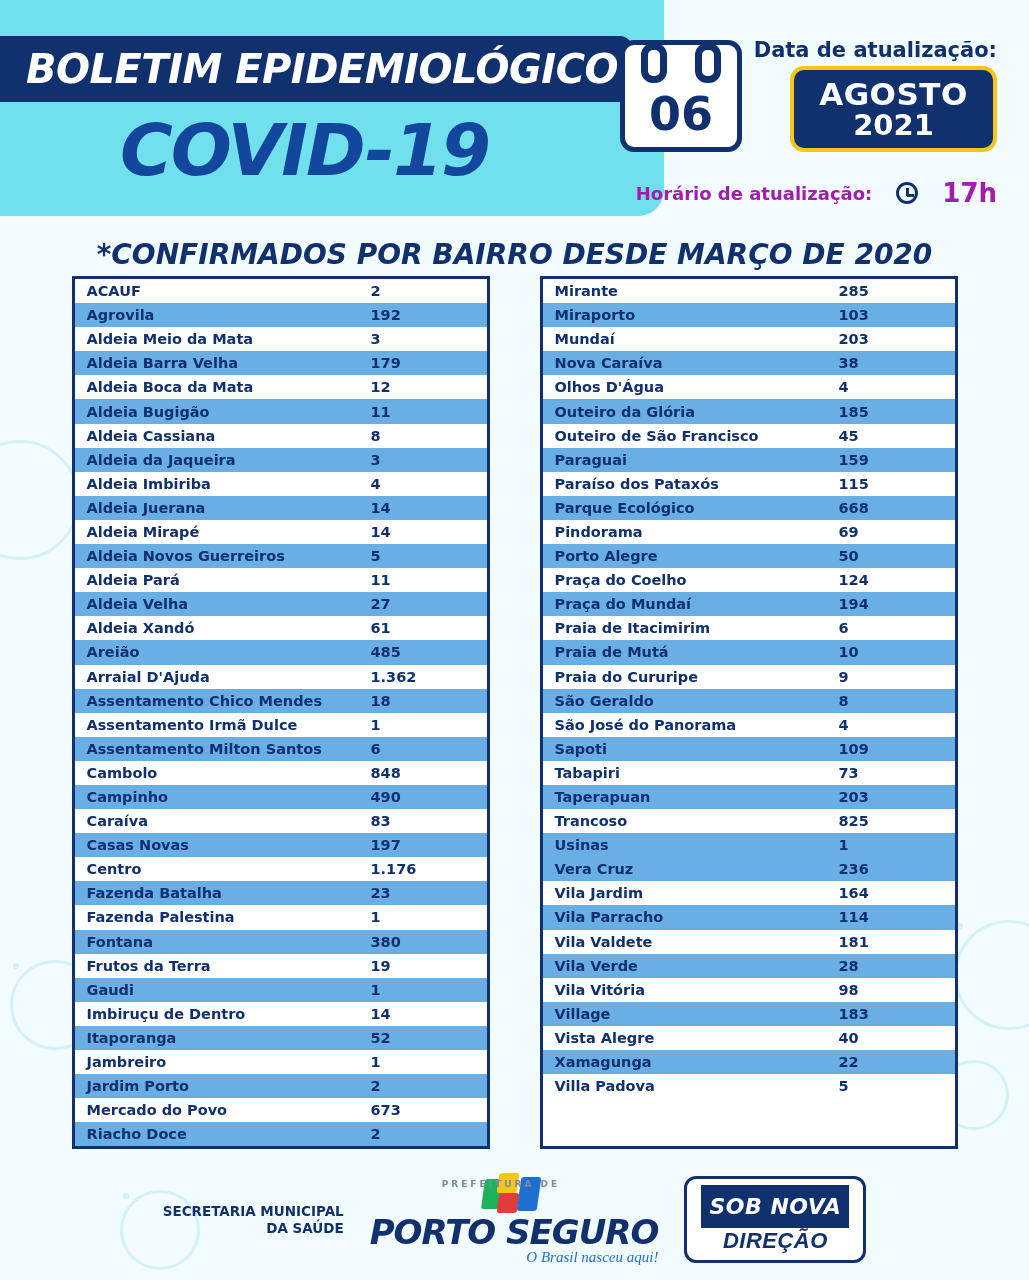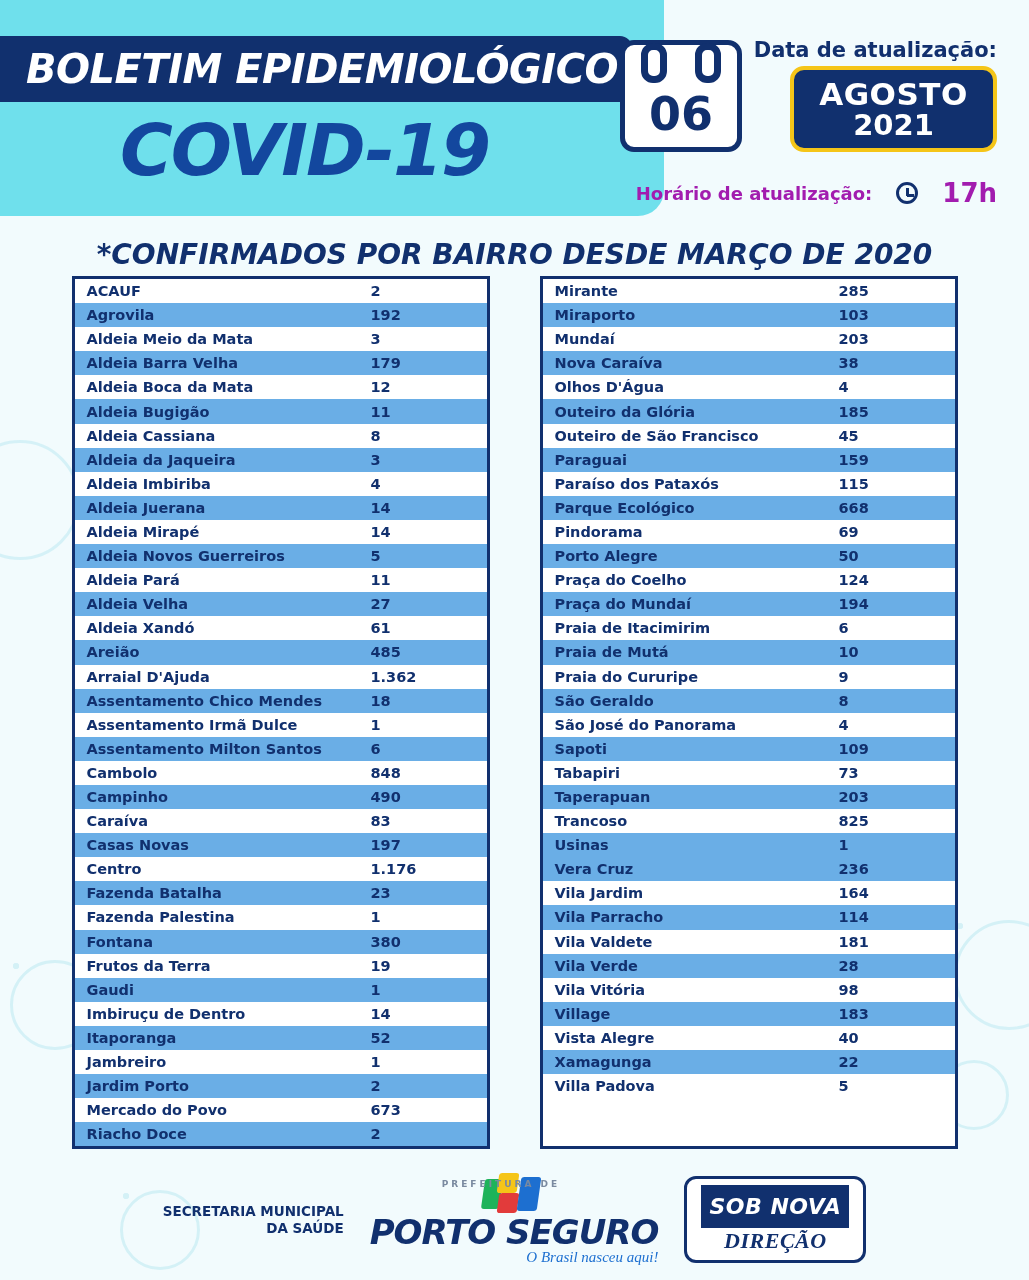--- a/index.html
+++ b/index.html
@@ -192,21 +192,21 @@
     border: 3px solid #11306e; border-radius: 12px;
     padding: 6px 14px; text-align: center; background: #fff;
   }
   .sobnova .l1 {
     background: #11306e; color: #fff; font-size: 22px; font-weight: 700; font-style: italic;
     padding: 9px 8px; border-radius: 0; letter-spacing: .5px;
     font-family: "DejaVu Sans", sans-serif;
   }
   .sobnova .l2 {
     color: #11306e; font-size: 22px; font-weight: 700; font-style: italic; letter-spacing: .5px;
-    font-family: Liberation Serif, serif;
+    font-family: Liberation Sans, sans-serif;
   }
 </style>
 </head>
 <body>
 
 <div class="virus v1"></div>
 <div class="virus v2"></div>
 <div class="virus v3"></div>
 <div class="virus v4"></div>
 <div class="virus v5"></div>

